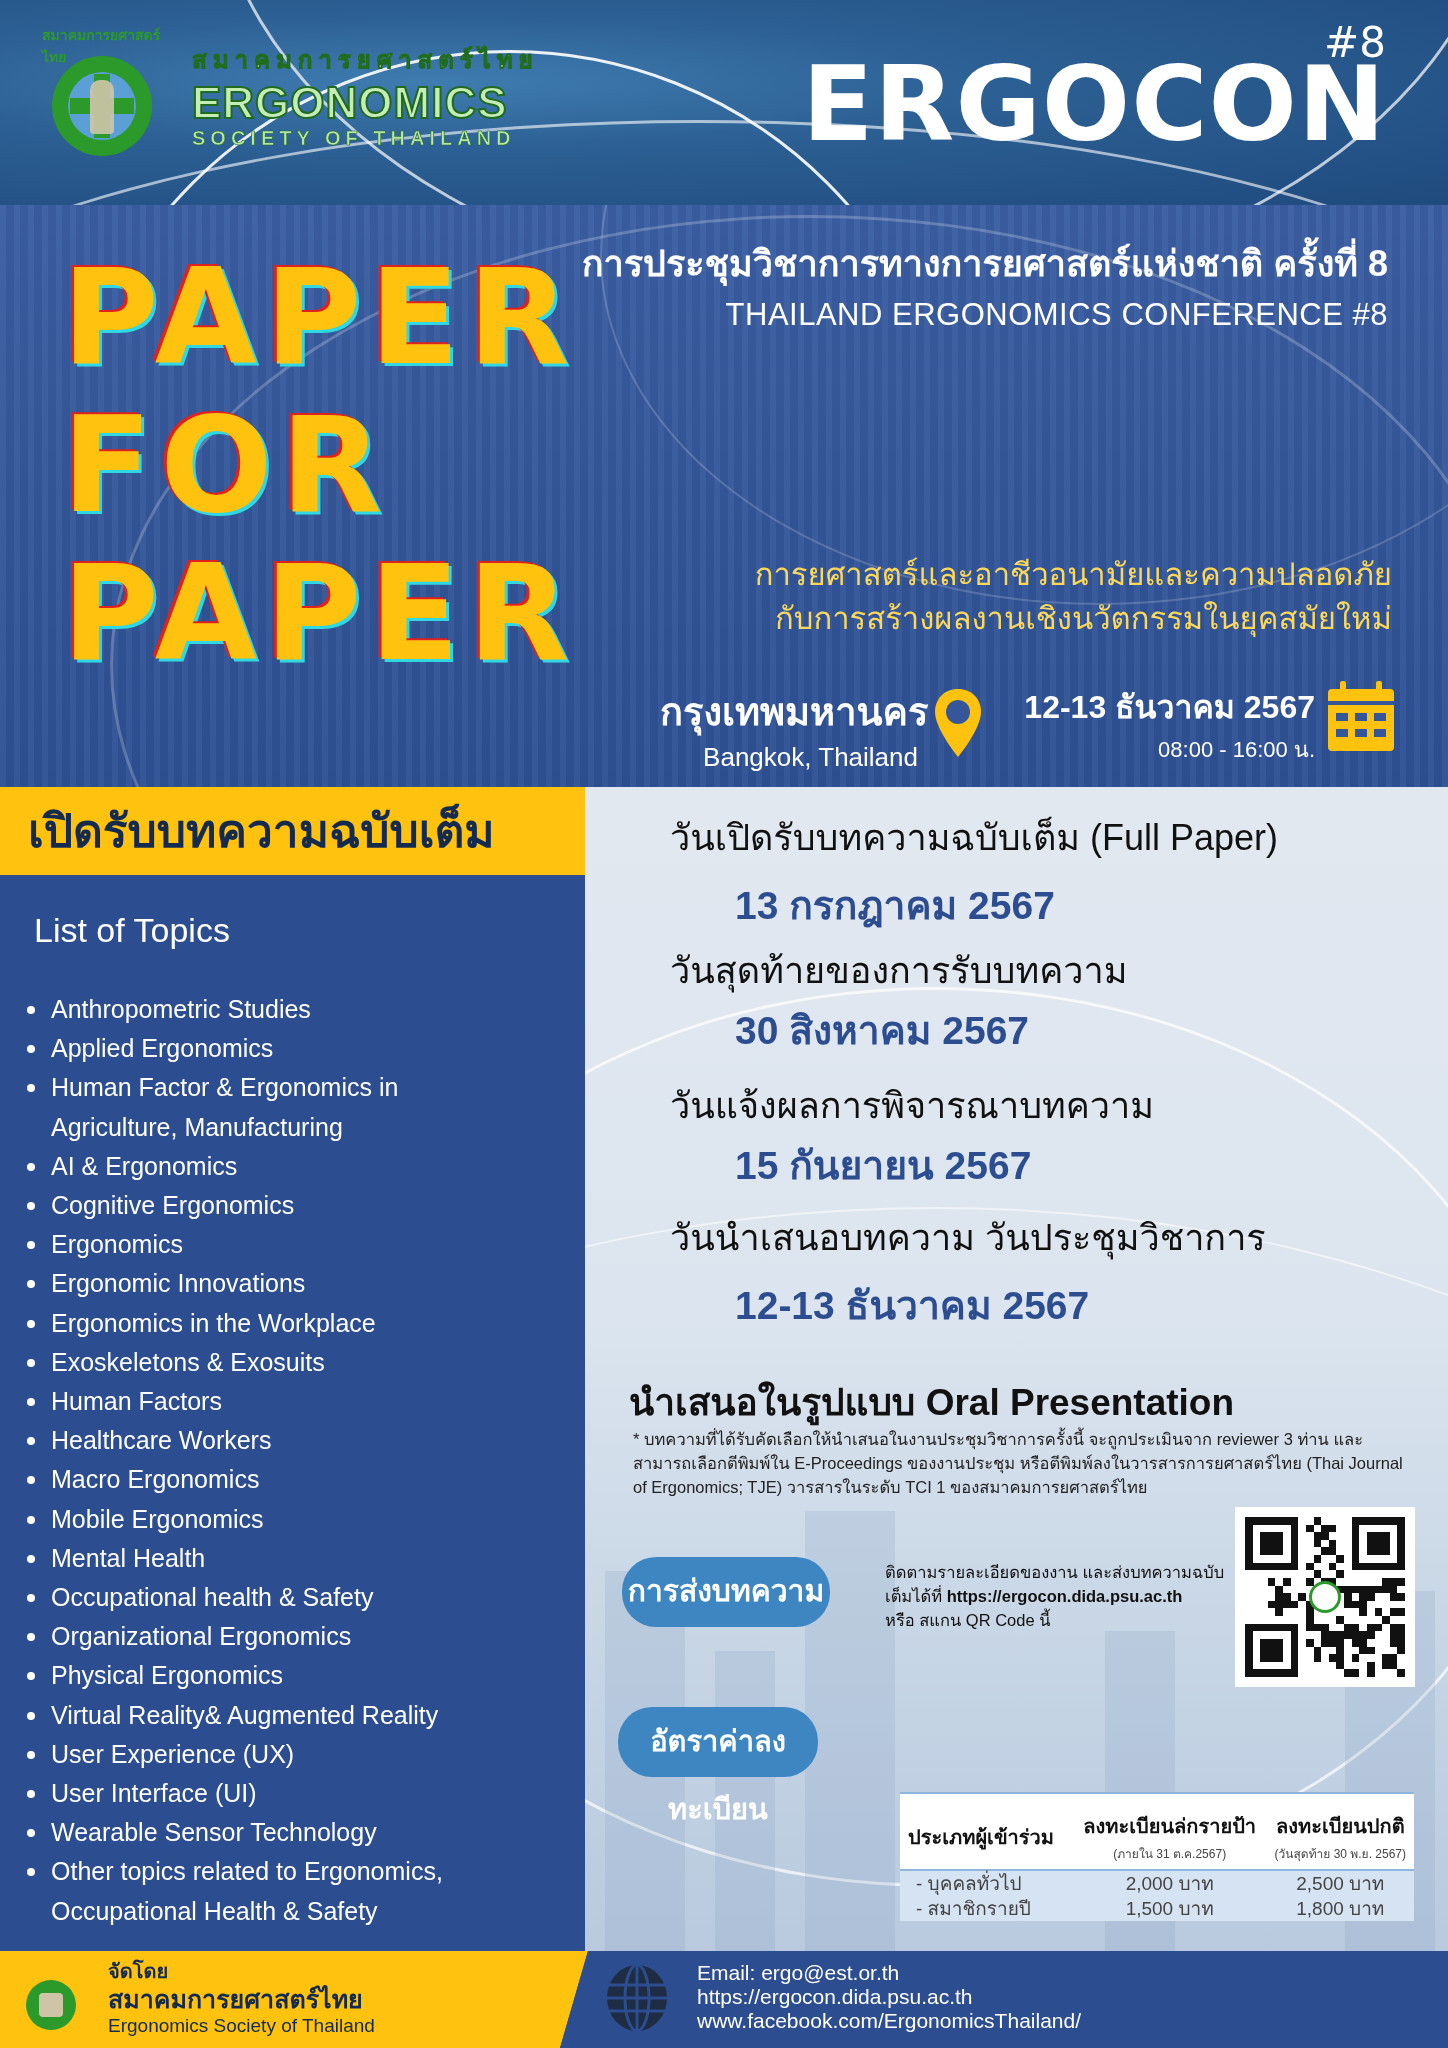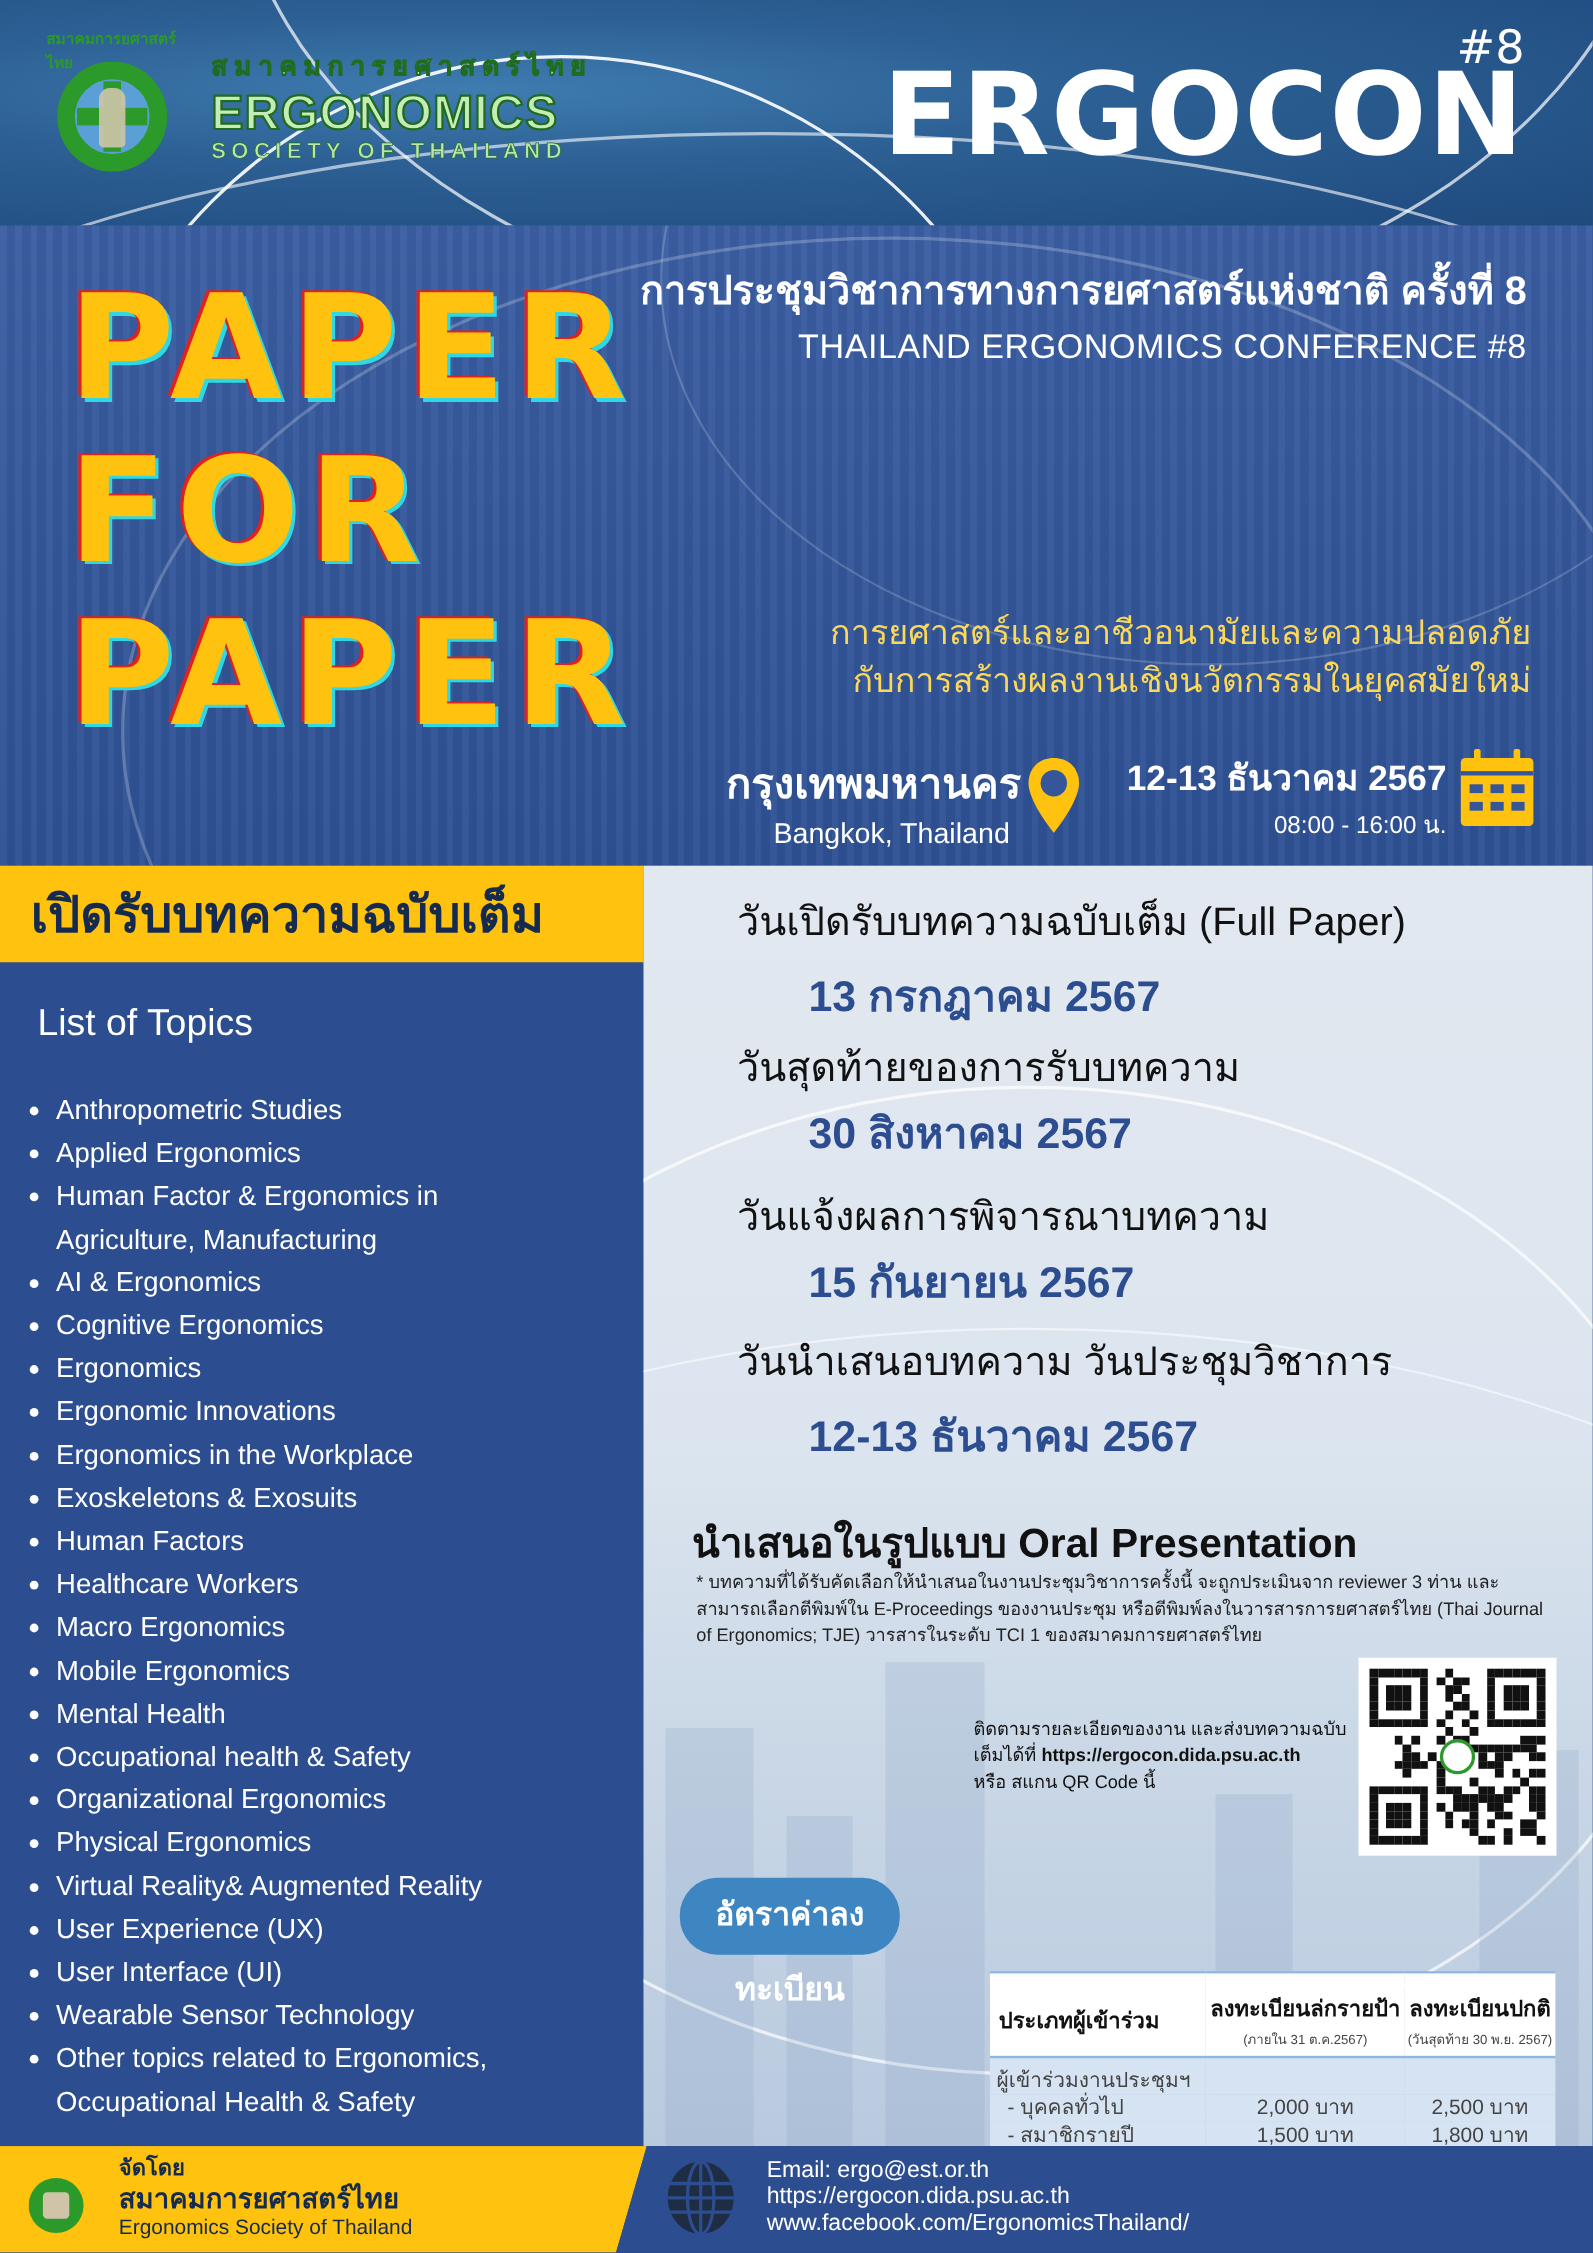--- a/index.html
+++ b/index.html
@@ -264,20 +264,21 @@
     <div class="ds-value" style="margin-top:0">15 กันยายน 2567</div>
   </div>
   <div class="date-section" style="top:422px;">
     <div class="ds-label">วันนำเสนอบทความ วันประชุมวิชาการ</div>
     <div class="ds-value">12-13 ธันวาคม 2567</div>
   </div>
 
   <div class="oral-title">นำเสนอในรูปแบบ Oral Presentation</div>
   <div class="oral-note">* บทความที่ได้รับคัดเลือกให้นำเสนอในงานประชุมวิชาการครั้งนี้ จะถูกประเมินจาก reviewer 3 ท่าน และสามารถเลือกตีพิมพ์ใน E-Proceedings ของงานประชุม หรือตีพิมพ์ลงในวารสารการยศาสตร์ไทย (Thai Journal of Ergonomics; TJE) วารสารในระดับ TCI 1 ของสมาคมการยศาสตร์ไทย</div>
 
+  <div class="pill-btn submit-btn">การส่งบทความ</div>
   <div class="submit-info">
     <div>ติดตามรายละเอียดของงาน และส่งบทความฉบับ</div>
     <div><span>เต็มได้ที่ </span><b>https://ergocon.dida.psu.ac.th</b></div>
     <div>หรือ สแกน QR Code นี้</div>
   </div>
   <div class="qr">
     <div class="qr-grid" id="qr-grid">
         <span class="k"></span>
         <span class="k"></span>
         <span class="k"></span>
@@ -727,25 +728,20 @@
 
   <table class="fee-table">
     <thead>
       <tr>
         <th class="first"><span>ประเภทผู้เข้าร่วม</span></th>
         <th><span>ลงทะเบียนล่กรายป้า</span><small>(ภายใน 31 ต.ค.2567)</small></th>
         <th><span>ลงทะเบียนปกติ</span><small>(วันสุดท้าย 30 พ.ย. 2567)</small></th>
       </tr>
     </thead>
     <tbody>
-      <tr>
-        <td class="cat" style="padding-top:8px">ผู้เข้าร่วมงานประชุมฯ</td>
-          <td></td>
-          <td></td>
-      </tr>
       <tr>
         <td class="cat" style="padding-left:16px">- บุคคลทั่วไป</td>
         <td>2,000 บาท</td>
         <td>2,500 บาท</td>
       </tr>
       <tr>
         <td class="cat" style="padding-left:16px">- สมาชิกรายปี</td>
         <td>1,500 บาท</td>
         <td>1,800 บาท</td>
       </tr>

